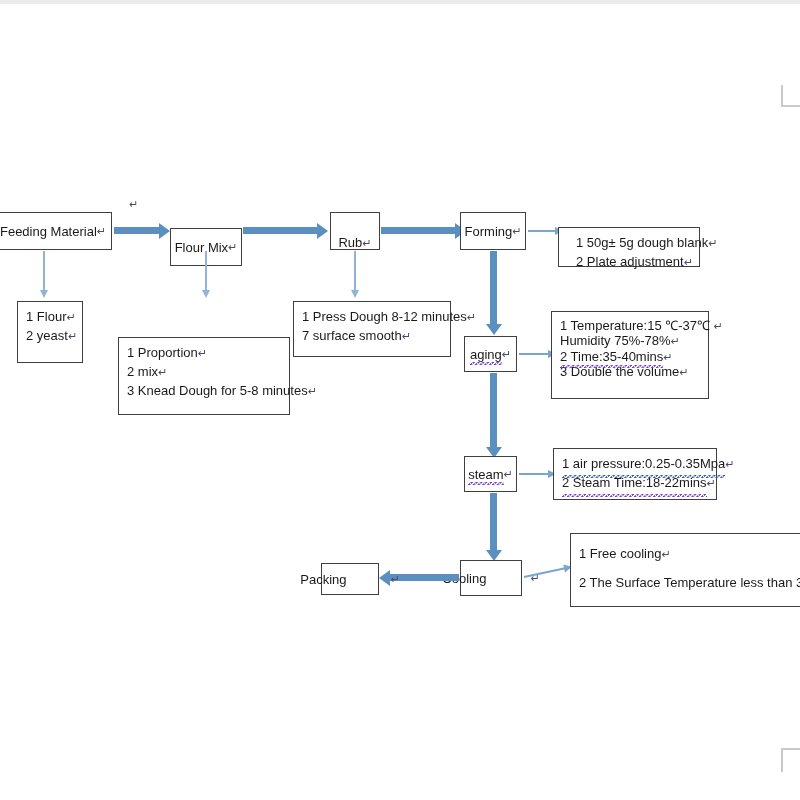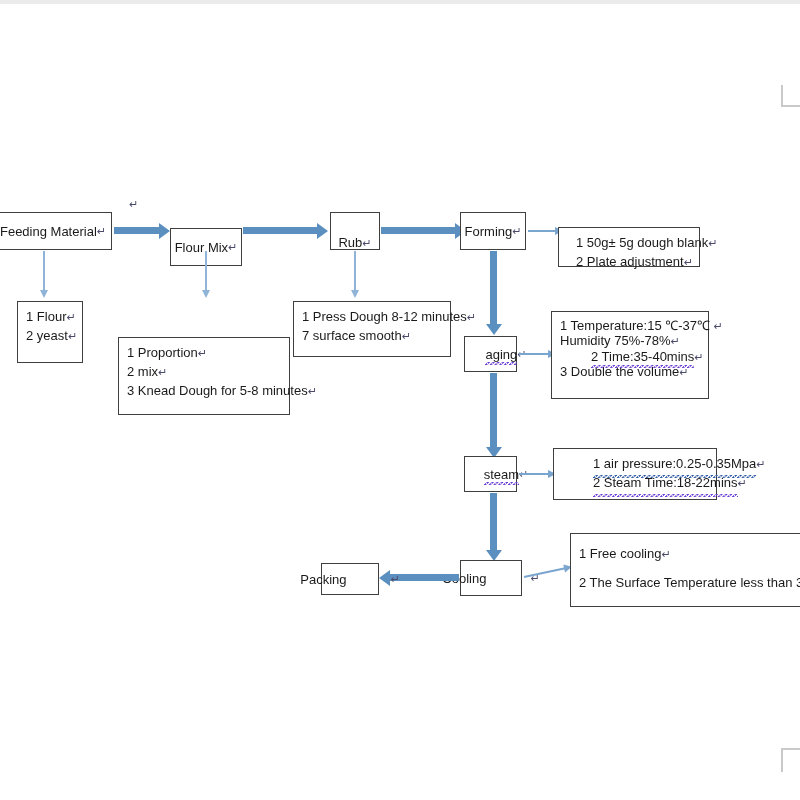--- a/index.html
+++ b/index.html
@@ -48,21 +48,20 @@
   }
   .box.detail.tight { line-height: 1.18; }
   .box.detail.loose { line-height: 2.2; }
   .box .ln { display: block; }
   .pilcrow { color:#4a4a6a; font-size:11px; }
 
   
   .squiggle {
     position: relative;
     display: inline-block;
-    margin-left: 31px;
   }
   .squiggle::after {
     content: "";
     position: absolute;
     left: 0; right: 0; bottom: -4px;
     height: 3px;
     background-image:
       radial-gradient(circle at 1.2px 2.6px, #6b3fd4 1.1px, rgba(0,0,0,0) 1.3px),
       radial-gradient(circle at 3.6px 0.4px, #6b3fd4 1.1px, rgba(0,0,0,0) 1.3px);
     background-size: 4.8px 3px;

